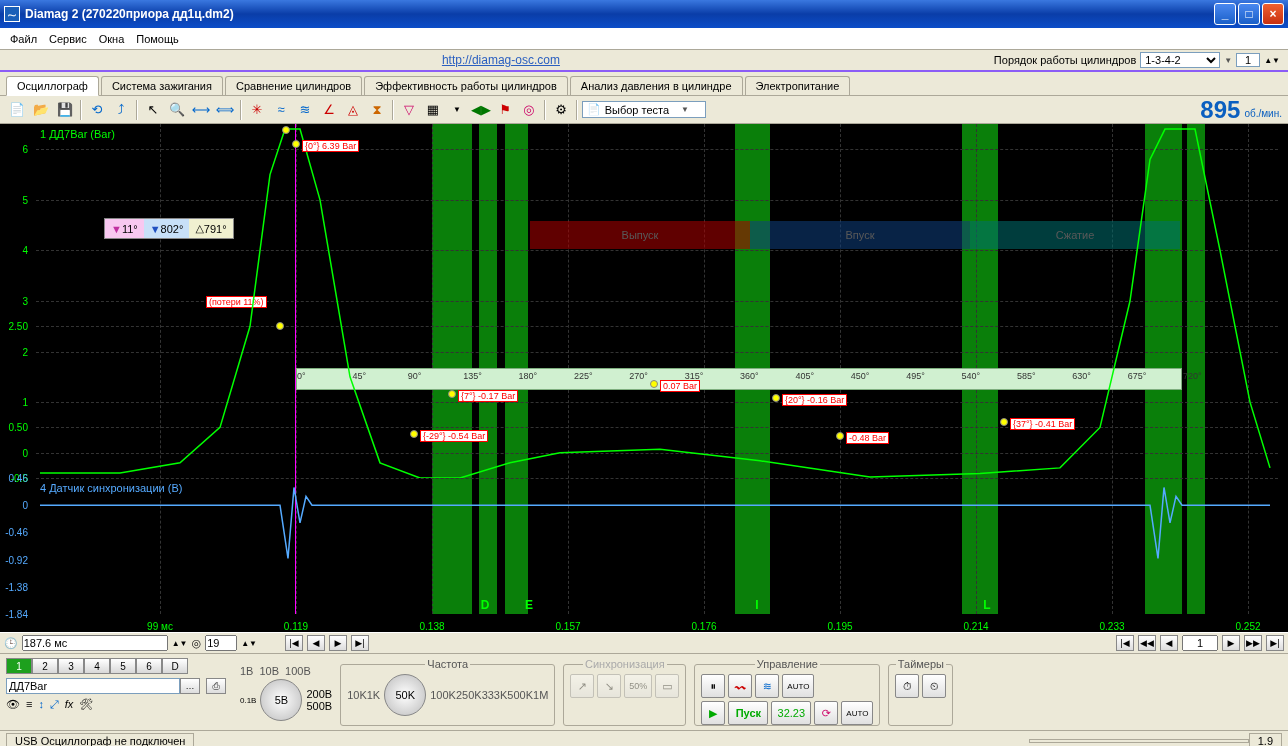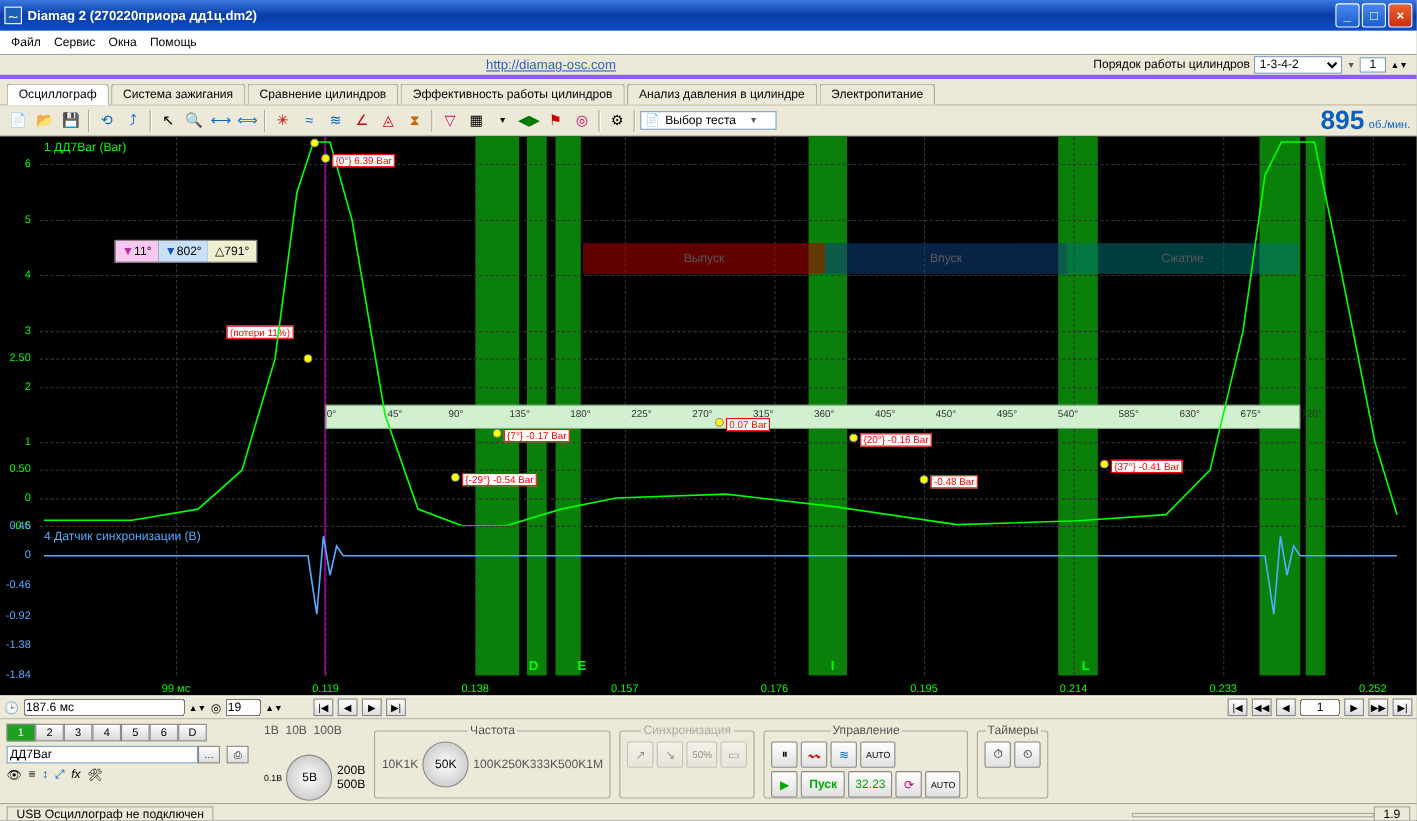--- a/index.html
+++ b/index.html
@@ -6,21 +6,21 @@
 body { background:#ece9d8; width:1288px; height:746px; overflow:hidden; }
 .titlebar { height:28px; background:linear-gradient(#3a78e0,#0a3da8 50%,#0c4dc8); display:flex; align-items:center; color:#fff; padding:0 4px; }
 .titlebar .icon { width:16px; height:16px; background:#1a5fb8; border:1px solid #fff; margin-right:5px; display:flex; align-items:center; justify-content:center; font-size:9px; font-weight:bold; }
 .titlebar .title { font-weight:bold; font-size:12px; flex:1; }
 .winbtns { display:flex; gap:2px; }
 .winbtn { width:22px; height:22px; border:1px solid #fff; border-radius:3px; display:flex; align-items:center; justify-content:center; color:#fff; font-size:12px; font-weight:bold; }
 .winbtn.min,.winbtn.max { background:linear-gradient(#4a88f0,#1a5fc8); }
 .winbtn.close { background:linear-gradient(#f06030,#c83010); }
 .menubar { height:22px; background:#fff; display:flex; align-items:center; padding:0 4px; border-bottom:1px solid #aca899; }
 .menubar .menu { padding:2px 6px; cursor:default; }
-.topstrip { height:22px; display:flex; align-items:center; padding:0 8px; background:#ece9d8; border-bottom:4px solid #8b5cf6; }
+.topstrip { height:22px; display:flex; align-items:center; padding:0 8px; background:#ece9d8; border-bottom:2px solid #8b5cf6; }
 .topstrip .center { flex:1; text-align:center; color:#2a5fc0; text-decoration:underline; font-size:12px; }
 .topstrip .right { display:flex; align-items:center; gap:4px; }
 .topstrip select,.topstrip input { font-size:11px; border:1px solid #7b9ebd; background:#fff; }
 .tabs { height:24px; display:flex; align-items:flex-end; padding:0 6px; border-bottom:1px solid #aca899; background:#ece9d8; }
 .tab { padding:3px 10px; border:1px solid #aca899; border-bottom:none; background:#ece9d8; margin-right:2px; border-radius:3px 3px 0 0; cursor:default; }
 .tab.active { background:#fff; border-bottom:1px solid #fff; margin-bottom:-1px; }
 .toolbar { height:28px; background:#ece9d8; border-bottom:1px solid #aca899; display:flex; align-items:center; padding:0 6px; gap:2px; }
 .tbtn { width:22px; height:22px; border:1px solid transparent; display:flex; align-items:center; justify-content:center; font-size:13px; cursor:default; }
 .tsep { width:2px; height:20px; border-left:1px solid #aca899; border-right:1px solid #fff; margin:0 2px; }
 .tsel { border:1px solid #7b9ebd; background:#fff; padding:1px 16px 1px 4px; display:flex; align-items:center; gap:4px; }
@@ -341,21 +341,21 @@
     <div class="chicons">
       <span>👁</span>
       <span>≡</span>
       <span style="color:#06c">↕</span>
       <span style="color:#06c">⤢</span>
       <span><i>fx</i></span>
       <span>🛠</span>
     </div>
   </div>
 
-  <div style="display:flex;flex-direction:column;gap:2px;justify-content:space-between">
+  <div style="display:flex;flex-direction:column;gap:2px;justify-content:center">
     <div style="display:flex;gap:6px;font-size:8px;color:#555">
         <span>1B</span>
         <span>10B</span>
         <span>100B</span>
       </div>
     <div style="display:flex;align-items:center;gap:4px">
       <span style="font-size:8px">0.1B</span>
       <div class="knob">
           <span>5B</span>
         </div>

